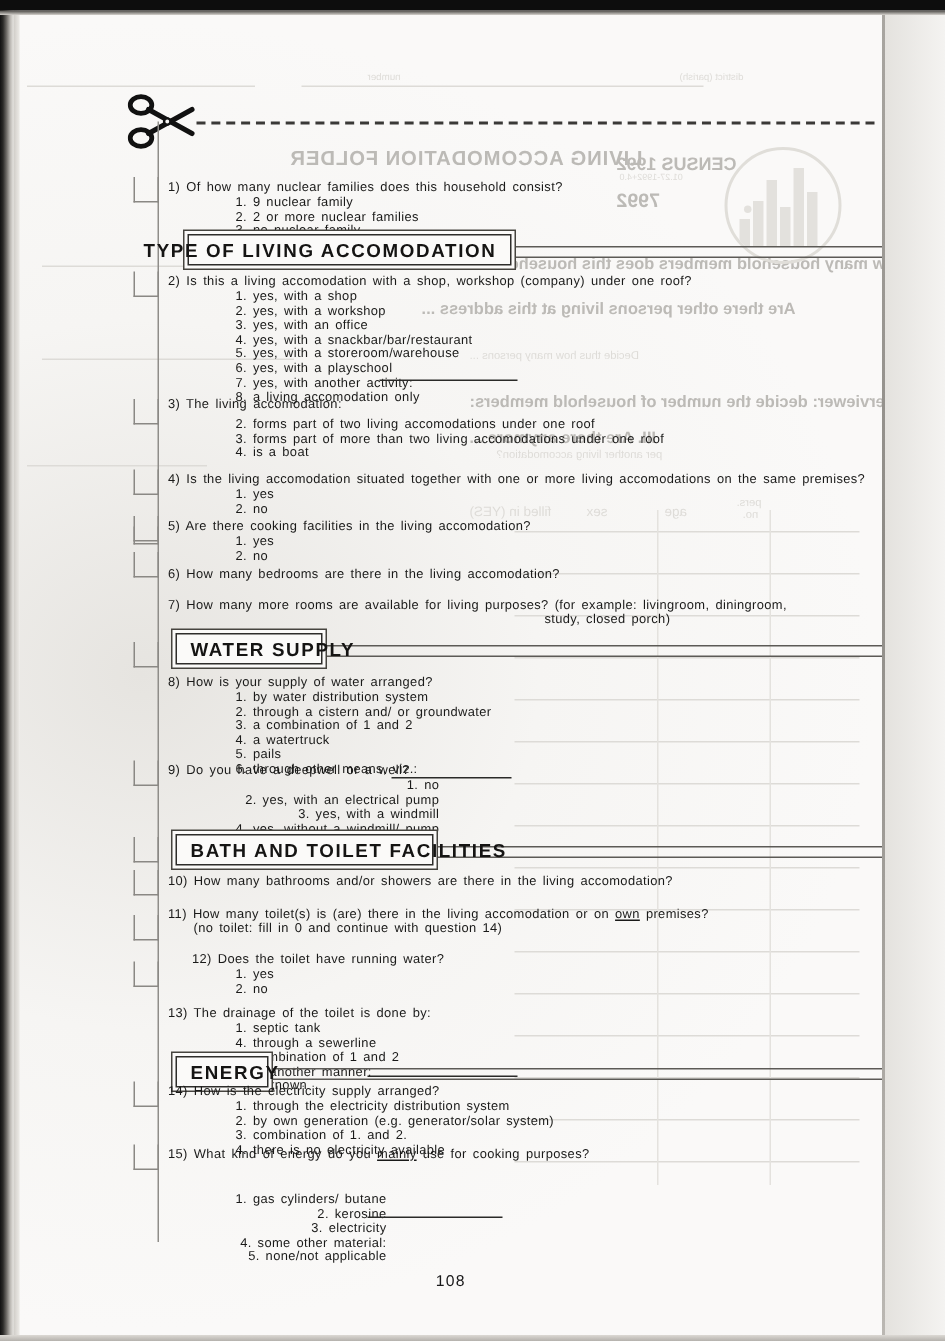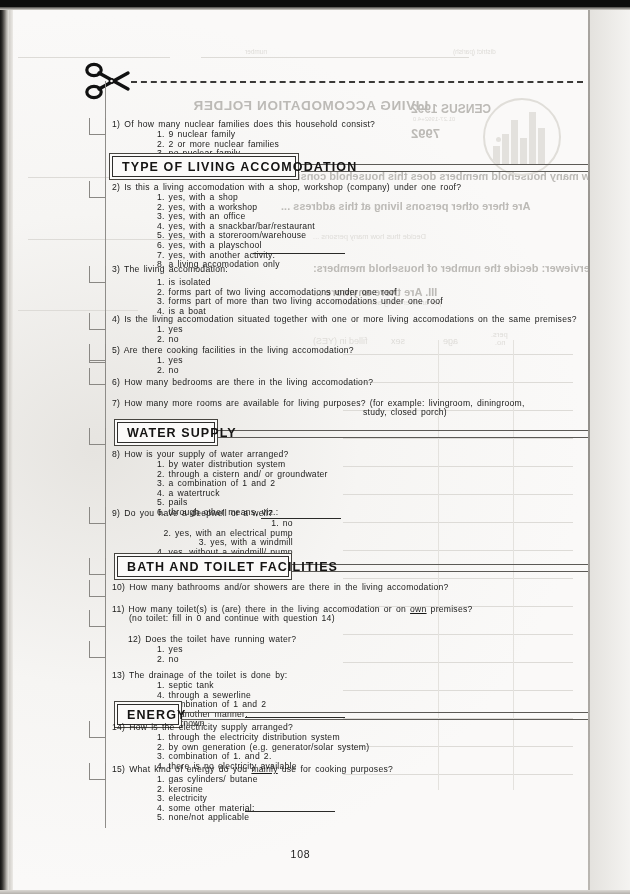--- a/index.html
+++ b/index.html
@@ -321,21 +321,21 @@
         <span>1)</span>
         <span>Of how many  nuclear  families  does  this  household  consist?</span>
       </div>
       <div class="opts" style="left:144px; top:120px;">
         <div>1. 9 nuclear  family</div>
         <div>2. 2 or more nuclear  families</div>
         <div>3. no nuclear  family</div>
       </div>
 
       <div class="plaque-rail" style="left:288px; top:154px; width:292px;"></div>
-      <div class="plaque" style="left:99px; top:146px; width:184px;">
+      <div class="plaque" style="left:112px; top:146px; width:216px;justify-content:flex-end;">
         <span>TYPE OF LIVING ACCOMODATION</span>
       </div>
 
       <div class="q" style="left:99px; top:173px;">
         <span>2)</span>
         <span>Is this a living  accomodation  with a shop, workshop  (company) under one roof?</span>
       </div>
       <div class="opts" style="left:144px; top:183px;">
         <div>1. yes, with  a shop</div>
         <div>2. yes, with  a workshop</div>
@@ -346,21 +346,20 @@
         <div>7. yes, with  another  activity:</div>
         <div>8. a living  accomodation  only</div>
       </div>
       <div class="fillrule" style="left:240px; top:243px; width:92px;"></div>
 
       <div class="q" style="left:99px; top:242px;margin-top:13px;">
         <span>3)</span>
         <span>The living  accomodation:</span>
       </div>
       <div class="opts" style="left:144px; top:268px;">
-        <div>1. is isolated</div>
         <div>2. forms part of two living  accomodations  under one roof</div>
         <div>3. forms part of more than two living  accomodations  under one roof</div>
         <div>4. is a boat</div>
       </div>
 
       <div class="q" style="left:99px; top:305px;">
         <span>4)</span>
         <span>Is the living  accomodation  situated  together  with one or more living  accomodations  on the same premises?</span>
       </div>
       <div class="opts" style="left:144px; top:315px;">
@@ -469,21 +468,21 @@
         <div>1. through  the electricity   distribution  system</div>
         <div>2. by own  generation  (e.g. generator/solar  system)</div>
         <div>3. combination  of 1. and 2.</div>
         <div>4. there  is  no electricity   available</div>
       </div>
 
       <div class="q" style="left:99px; top:755px;">
         <span>15)</span>
         <span>What kind  of energy  do you </span><u>mainly</u><span> use for cooking  purposes?</span>
       </div>
-      <div class="opts" style="left:144px; top:765px;">
+      <div class="opts" style="left:144px; top:785px;text-align:right;">
         <div>1. gas cylinders/  butane</div>
         <div>2. kerosine</div>
         <div>3. electricity</div>
         <div>4. some other  material:</div>
         <div>5. none/not applicable</div>
       </div>
       <div class="fillrule" style="left:232px; top:801px; width:90px;"></div>
 
       <div class="pageno">108</div>
 

